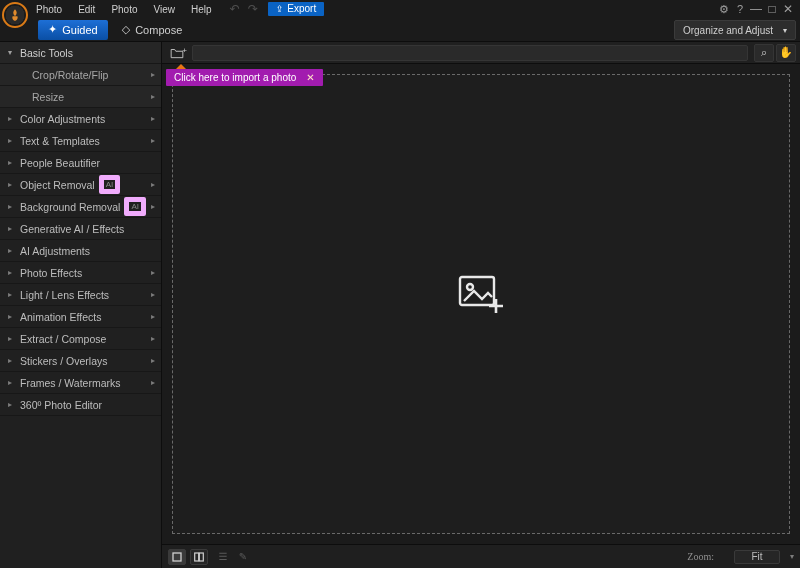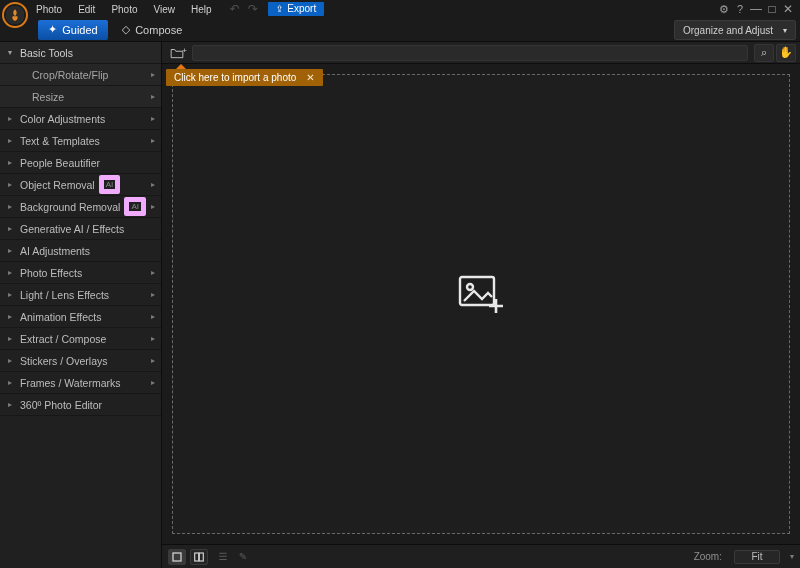--- a/index.html
+++ b/index.html
@@ -43,35 +43,35 @@
   .workarea { flex: 1; display: flex; flex-direction: column; background: #1b1b1b; min-width: 0; }
   .path-row { height: 22px; background: #202020; display: flex; align-items: center; padding: 0 4px; border-bottom: 1px solid #0d0d0d; position: relative; }
   .folder-btn { width: 22px; height: 18px; display: flex; align-items: center; justify-content: center; color: #bdbdbd; position: relative; }
   .folder-btn svg { width:14px; height:12px; }
   .folder-btn .plus { position:absolute; right:1px; top:2px; font-size:8px; color:#cfcfcf; }
   .path-input { flex: 1; height: 16px; margin: 0 4px; background: #2a2a2a; border: 1px solid #353535; border-radius: 2px; }
   .path-right { display: flex; }
   .small-btn { width: 20px; height: 18px; display: flex; align-items: center; justify-content: center; color: #cfcfcf; border:1px solid #353535; background:#2a2a2a; margin-left:2px; border-radius:2px; font-size:11px;}
   .tooltip { position: absolute; left: 4px; top: 22px; z-index: 5; }
   .tooltip .arrow-up { width:0;height:0;border-left:5px solid transparent;border-right:5px solid transparent;border-bottom:5px solid #e67514; margin-left:10px;}
-  .tooltip .bubble { background:#a16207; color:#fff; font-size:10px; padding:3px 8px; display:flex; align-items:center; border-radius:1px;}
+  .tooltip .bubble { background:#a21caf; color:#fff; font-size:10px; padding:3px 8px; display:flex; align-items:center; border-radius:1px;}
   .tooltip .bubble .x { margin-left:10px; font-size:10px; color:#ffe6c7;}
 
   .canvas-wrap { flex:1; padding: 10px; position:relative; }
   .canvas { width:100%; height:100%; border:1px dashed #6a6a6a; display:flex; align-items:center; justify-content:center; flex-direction:column; background:#1e1e1e;}
   .canvas .placeholder-ico { margin-bottom:14px; }
   .canvas .placeholder-txt { color:#d7d7d7; font-size:13px; }
 
   .statusbar { height: 24px; background:#1f1f1f; border-top:1px solid #0d0d0d; display:flex; align-items:center; padding:0 6px; font-size:10px; color:#8f8f8f; position:relative;}
   .statusbar .sq-btn { width:18px; height:16px; border:1px solid #3a3a3a; margin-right:4px; display:flex; align-items:center; justify-content:center; background:#262626; border-radius:2px;}
   .statusbar .sq-btn.active { background:#3a3a3a; }
   .statusbar .sq-btn svg { width:10px; height:10px; }
   .statusbar .tool-btn { width:18px; text-align:center; color:#5a5a5a; margin-left:2px;}
   .statusbar .zoom { position:absolute; right:6px; display:flex; align-items:center; }
-  .statusbar .zoom .lbl { margin-right:12px; }
+  .statusbar .zoom .lbl { margin-right:20px;font-family:Liberation Serif, serif; }
   .statusbar .zoom .val { width:46px; height:14px; background:#262626; border:1px solid #3a3a3a; text-align:center; line-height:12px; font-size:10px; color:#bdbdbd; border-radius:2px;}
   .statusbar .zoom .chev { margin-left:10px; font-size:8px; color:#7c7c7c;}
 </style>
 </head>
 <body>
 
 <div id="app">
 
   <div class="logo">
     <svg viewBox="0 0 24 24">

